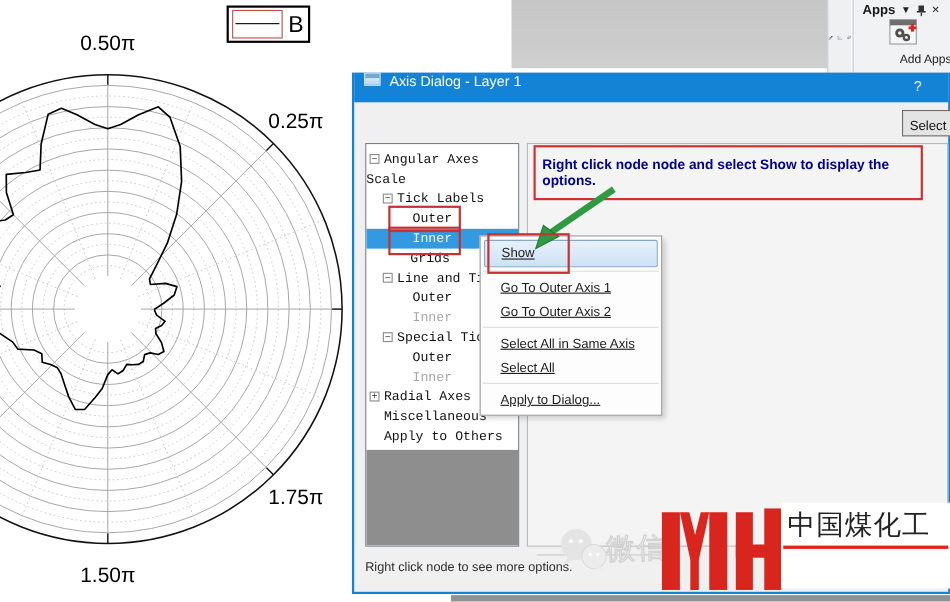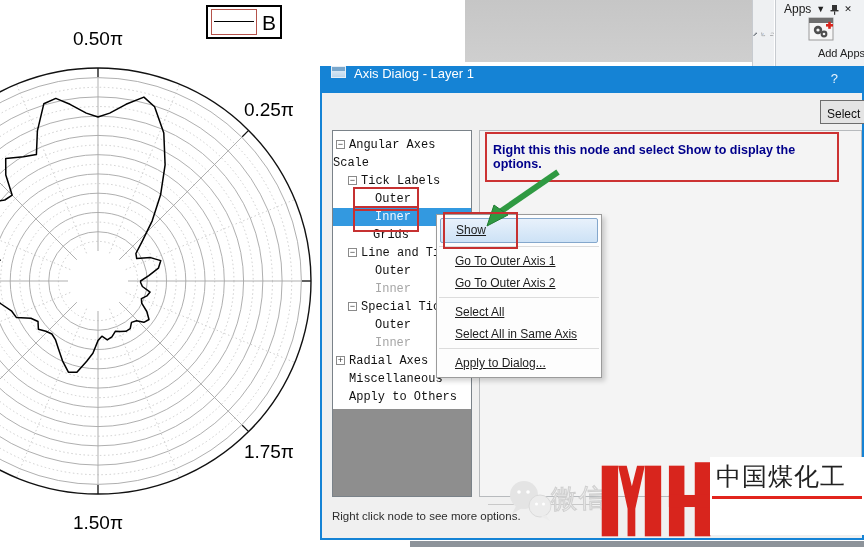--- a/index.html
+++ b/index.html
@@ -12,21 +12,21 @@
   #legend-sample{position:relative;width:44px;height:24px;margin-left:3px;border:1px solid #b5524a;}
   #legend-line{position:absolute;left:2px;right:2px;top:11px;height:0;border-top:1.5px solid #000;}
   #legend-label{font-size:21px;color:#000;margin-left:5px;line-height:1;}
   
   #ws-gray{left:465px;top:0;width:287px;height:62px;background:linear-gradient(#c6c6c6,#cfcfcf);}
   #side-toolbar{left:752px;top:0;width:22px;height:66px;background:#eef0f2;border-left:1px solid #c7cbd0;
                 display:flex;flex-direction:row;align-items:center;gap:4px;padding-top:3px;box-sizing:border-box;}
   .tb-icon{width:16px;height:15px;display:block;}
   #apps-panel{left:775px;top:0;width:89px;height:66px;background:#f0f2f4;border-left:1px solid #c7cbd0;}
   #apps-header{display:flex;align-items:center;gap:5px;padding:2px 4px 0 8px;font-size:12px;color:#1a1a1a;}
-  #apps-title{font-size:12px;}
+  #apps-title{font-size:12px;font-weight:bold;}
   .hdr-glyph{font-size:9px;color:#222;}
   #addapps-wrap{position:absolute;left:0;top:16px;width:89px;text-align:center;}
   #addapps-label{font-size:11px;color:#222;margin-top:1px;text-align:right;}
   
   #dialog{left:320px;top:66px;width:544px;height:474px;background:#f0f0f0;border:2px solid #1583d5;
           border-top:none;box-sizing:border-box;}
   #dlg-title{position:absolute;left:0;top:0;width:100%;height:27px;background:#1583d5;display:flex;
              align-items:flex-start;color:#fff;font-size:13px;}
   #dlg-icon{width:15px;height:12px;margin:0 8px 0 9px;background:linear-gradient(#e8f2fb,#bcd6ec);
             border:1px solid #e6eef6;box-sizing:border-box;}
@@ -206,37 +206,37 @@
           <div class="titem dis" style="padding-left: 42px;"><span>Inner</span></div>
           <div class="titem" style="padding-left: 16px;"><span class="tglyph" style="left: 3px;">+</span><span>Radial Axes</span></div>
           <div class="titem" style="padding-left: 16px;"><span>Miscellaneous</span></div>
           <div class="titem" style="padding-left: 16px;"><span>Apply to Others</span></div>
         </div>
       <div id="tree-gray"></div>
     </div>
 
     <div id="right-panel"></div>
     <div id="annot-box" class="abs">
-      <span id="annot-text">Right this this node and select Show to display the options.</span>
+      <span id="annot-text">Right click node node and select Show to display the options.</span>
     </div>
 
     <div class="abs redbox" style="left:31px;top:121px;width:62px;height:20px;"></div>
     <div class="abs redbox" style="left:31px;top:140px;width:62px;height:22px;"></div>
 
     <div id="dlg-status">Right click node to see more options.</div>
   </div>
 
   <div id="ctx-menu" class="abs">
       <div class="mi hl">Show</div>
       <div class="msep"></div>
       <div class="mi">Go To Outer Axis 1</div>
       <div class="mi">Go To Outer Axis 2</div>
       <div class="msep"></div>
+      <div class="mi">Select All in Same Axis</div>
       <div class="mi">Select All</div>
-      <div class="mi">Select All in Same Axis</div>
       <div class="msep"></div>
       <div class="mi">Apply to Dialog...</div>
     </div>
 
   <svg class="abs" style="left:470px;top:164px;" width="100" height="68" viewBox="0 0 100 68">
     <line x1="88" y1="8" x2="27" y2="50" stroke="#2f9a42" stroke-width="6"></line>
     <polygon points="17,62 24,41 38,51" fill="#2f9a42" stroke="#217a32" stroke-width="1"></polygon>
   </svg>
 
   <div class="abs redbox" style="left:443px;top:212px;width:71px;height:33px;"></div>

